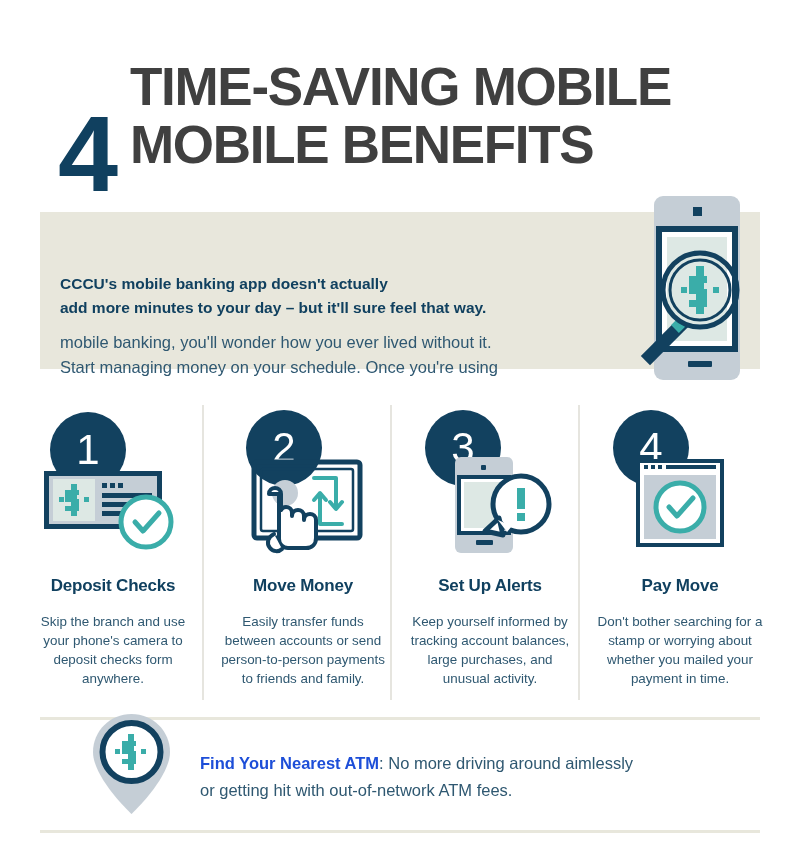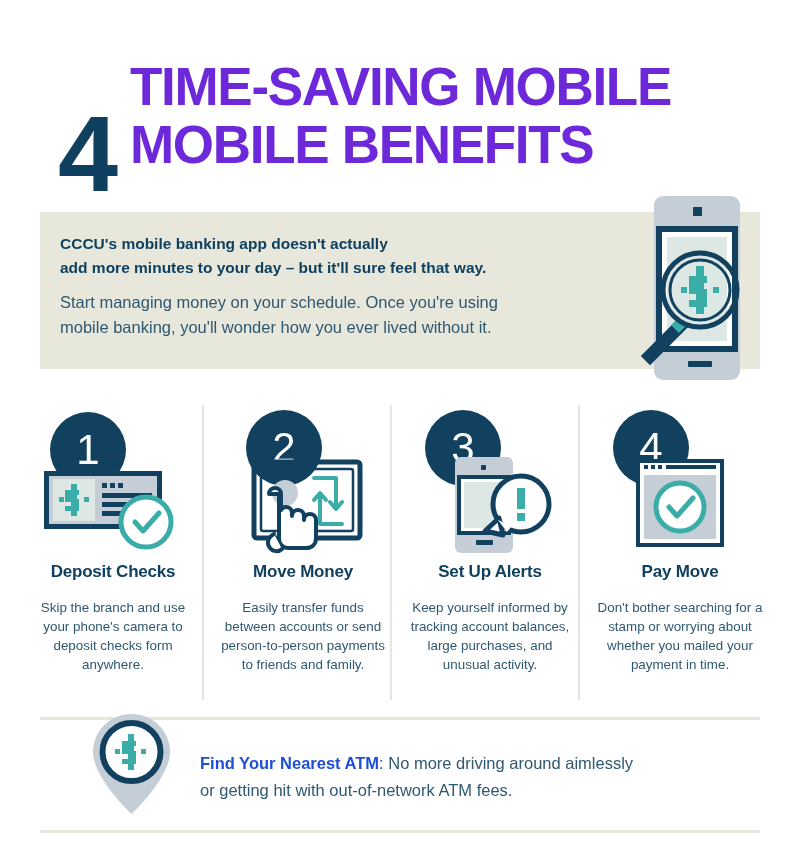--- a/index.html
+++ b/index.html
@@ -16,31 +16,31 @@
   .big-num {
     position: absolute; left: 58px; top: 52px;
     font-size: 108px; line-height: 108px; font-weight: 700;
     color: #10405f; letter-spacing: -3px;
   }
   .title-lines {
     position: absolute; left: 130px; top: 10px; width: 660px;
   }
   .title-line {
     font-size: 53px; line-height: 58px; font-weight: 700;
-    color: #6d28d9; letter-spacing: -1.3px; white-space: nowrap;
+    color: #404040; letter-spacing: -1.3px; white-space: nowrap;
   }
 
   
   .band {
     position: absolute; left: 40px; top: 212px;
     width: 720px; height: 157px; background: #e8e7dc;
   }
   .intro-text { position: absolute; left: 60px; top: 232px; width: 560px; }
   .intro-bold {
-    color: #10405f; font-weight: 700; font-size: 15.5px; line-height: 24px;
+    color: #10405f; font-weight: 700; font-size: 15.5px; line-height: 24px; margin-top: 40px;
   }
   .intro-body {
     margin-top: 10px;
     color: #2f5871; font-weight: 400; font-size: 16.5px; line-height: 25px;
   }
 
   
   .phone-illu { position: absolute; left: 632px; top: 196px; width: 130px; height: 184px; }
 
   
@@ -49,21 +49,21 @@
     position: absolute; top: 5px; width: 2px; height: 295px; background: #e6e5df;
   }
   .card { position: absolute; top: 0; width: 190px; text-align: center; }
   .card-art { position: relative; width: 190px; height: 160px; }
   .num-circle {
     position: absolute; width: 76px; height: 76px; border-radius: 50%;
     background: #12415f; color: #ffffff;
     font-size: 42px; line-height: 76px; font-weight: 400; text-align: center;
   }
   .card-title {
-    font-size: 17px; font-weight: 700; color: #10405f; margin-top: 2px;
+    font-size: 17px; font-weight: 700; color: #10405f; margin-top: 16px;
     letter-spacing: -0.2px;
   }
   .card-body {
     font-size: 13.4px; line-height: 19px; color: #2f5871;
     margin-top: 16px; padding: 0 12px;
   }
   .card-body.bold { font-weight: 400; }
 
   
   .rule {
@@ -90,22 +90,22 @@
   </div>
 
   <div class="band"></div>
 
   <div class="intro-text">
     <div class="intro-bold">
       <div>CCCU's mobile banking app doesn't actually</div>
       <div>add more minutes to your day – but it'll sure feel that way.</div>
     </div>
     <div class="intro-body">
+      <div>mobile banking, you'll wonder how you ever lived without it.</div>
       <div>Start managing money on your schedule. Once you're using</div>
-      <div>mobile banking, you'll wonder how you ever lived without it.</div>
     </div>
   </div>
 
   <div class="phone-illu">
     <svg width="130" height="184" viewBox="0 0 130 184" xmlns="http://www.w3.org/2000/svg">
       <rect x="22" y="0" width="86" height="184" rx="9" fill="#c5ced6"></rect>
       <rect x="61" y="11" width="9" height="9" fill="#12415f"></rect>
       <rect x="56" y="165" width="24" height="6" rx="1" fill="#12415f"></rect>
       <rect x="24" y="30" width="82" height="126" fill="#12415f"></rect>
       <rect x="30" y="36" width="70" height="114" fill="#ffffff"></rect>

